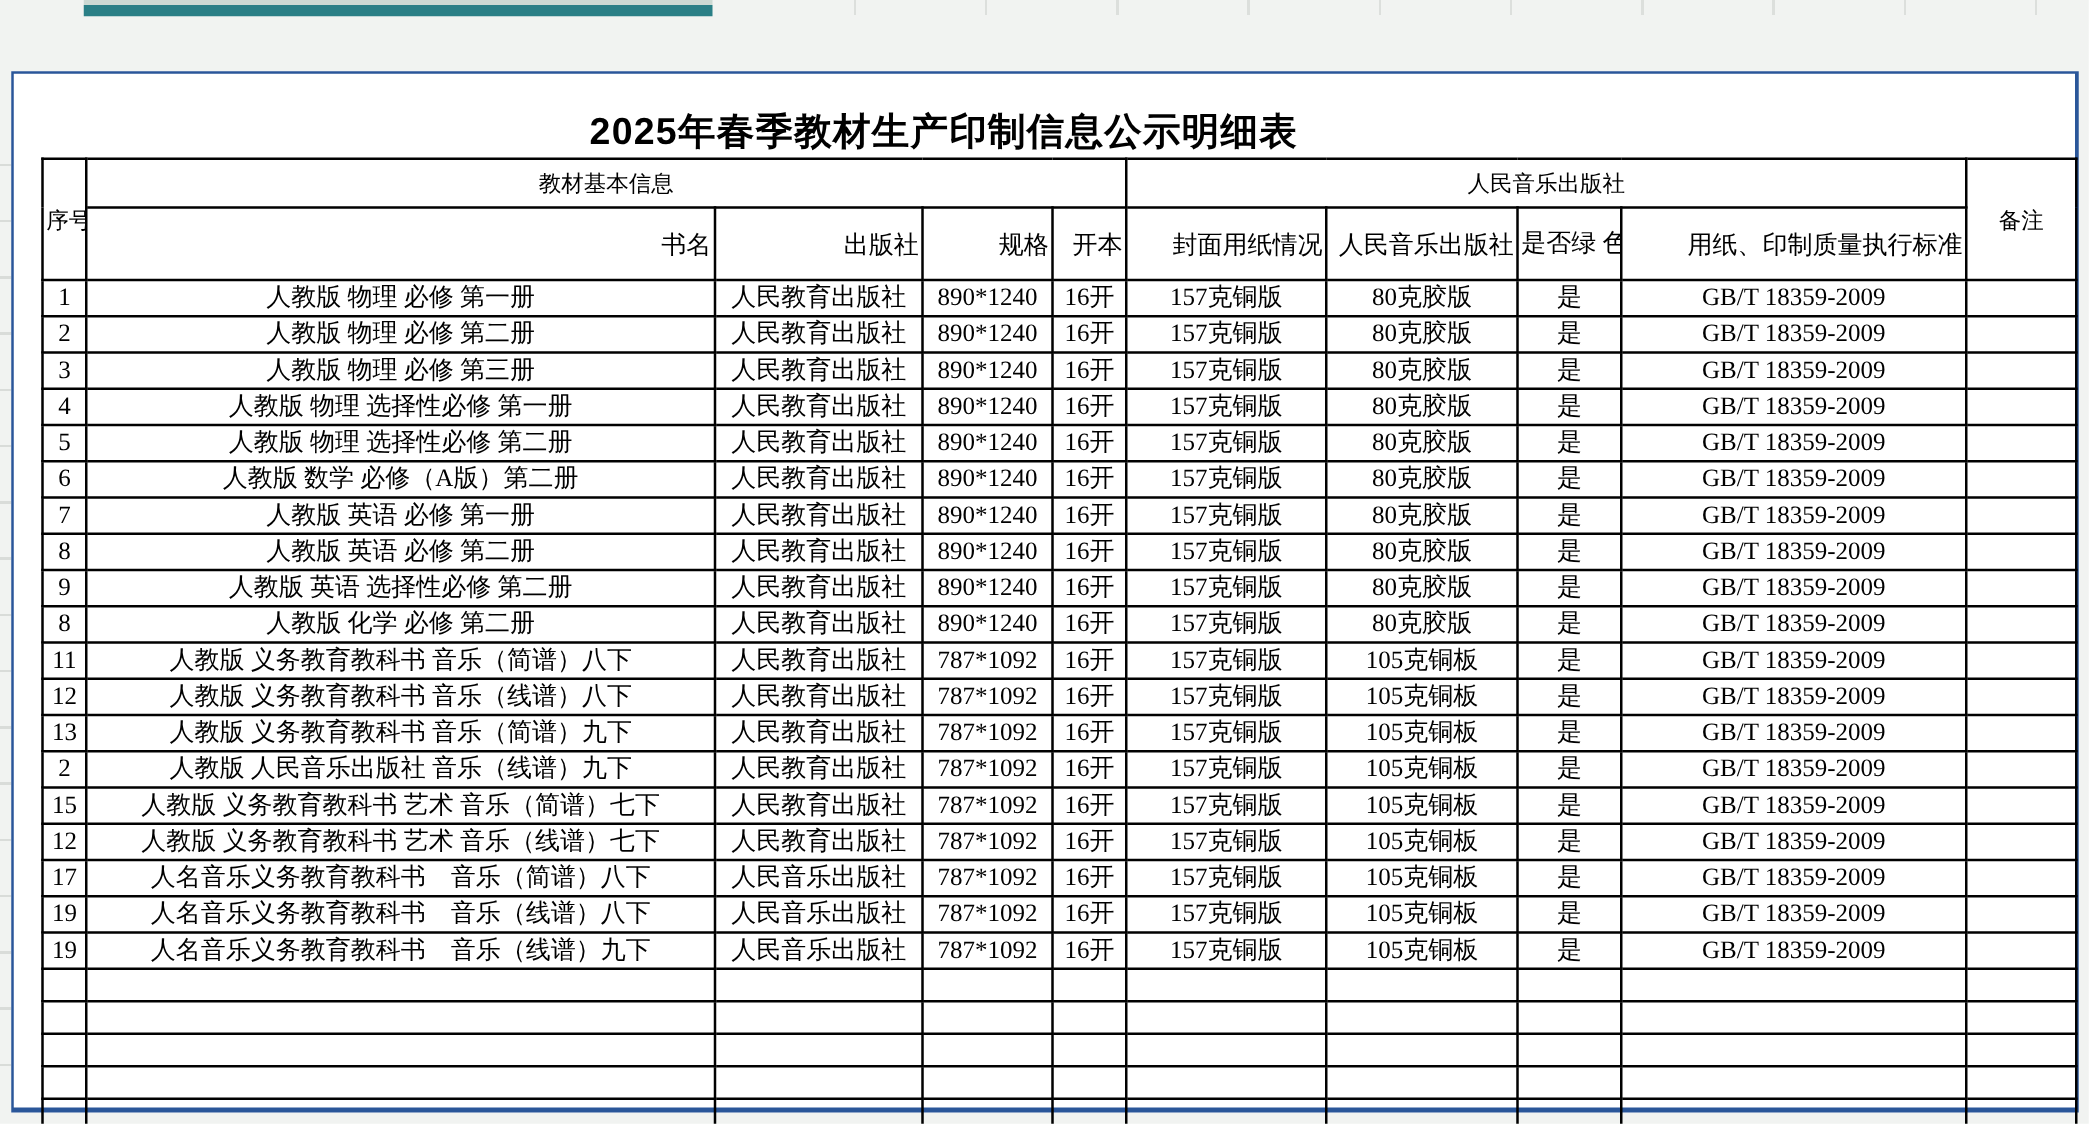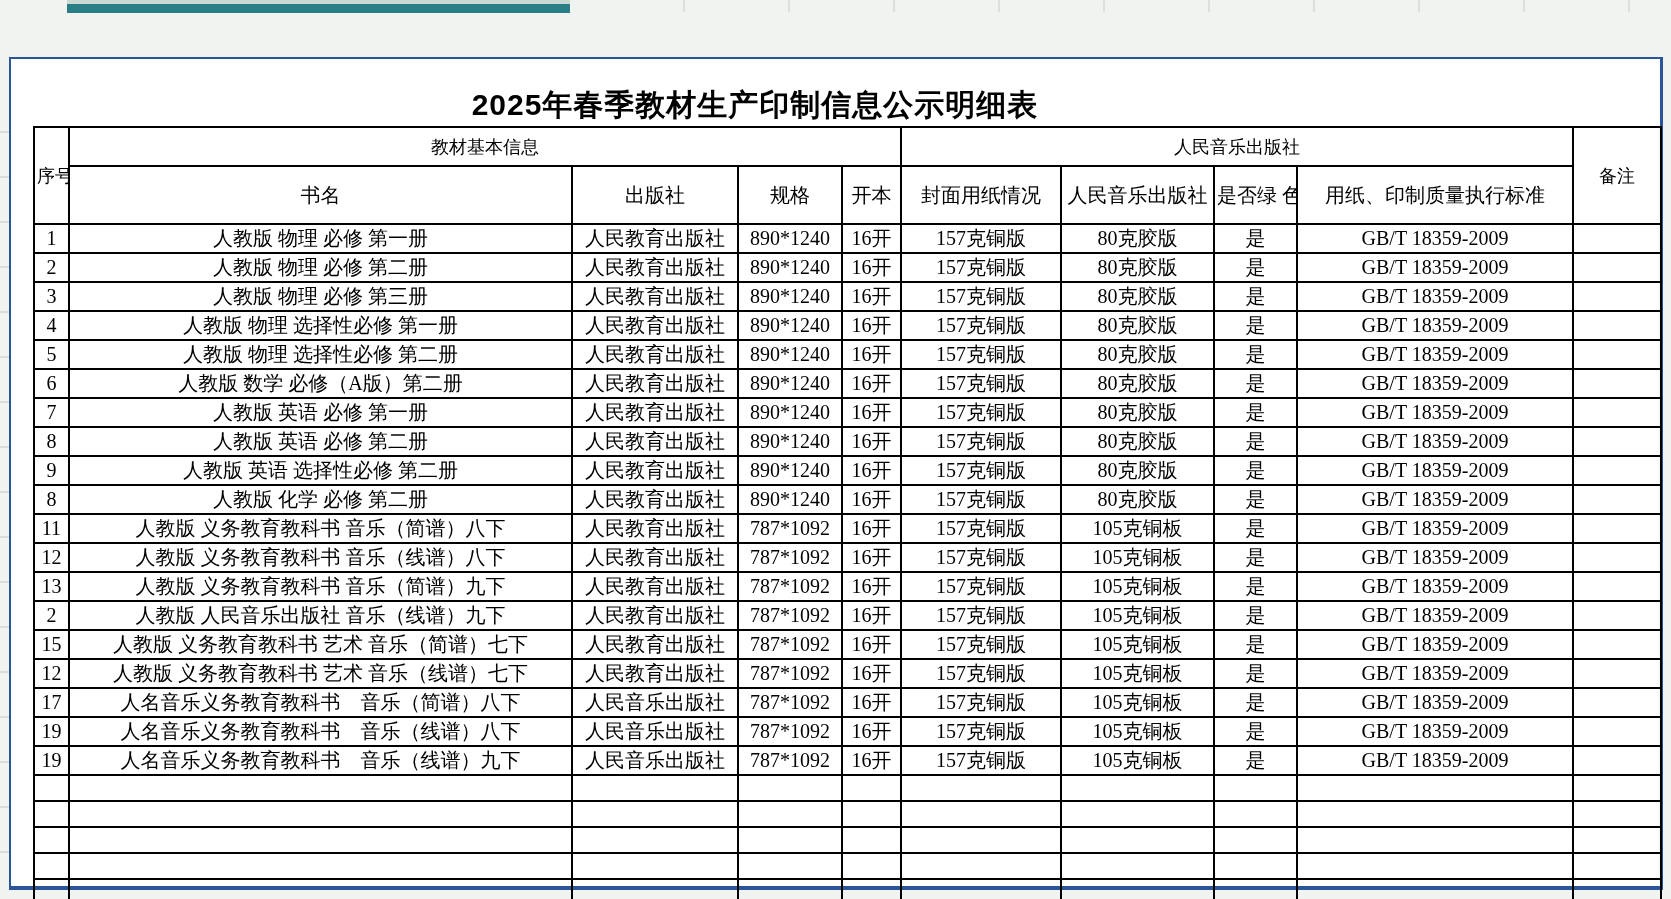--- a/index.html
+++ b/index.html
@@ -52,21 +52,21 @@
   table.main th,table.main td{
     border:2px solid #000;
     padding:0 2px;
     font-weight:normal;
     font-size:20px;
     text-align:center;
     vertical-align:middle;
     overflow:hidden;white-space:nowrap;
   }
   tr.h1 th{height:37px;font-size:18px;}
-  tr.h2 th{height:56px;}
+  tr.h2 th{height:56px;text-align:right;}
   th.green-hd{white-space:pre-line;line-height:1.15;}
   tbody.data td{height:27px;line-height:27px;}
   tbody.blank td{height:24px;}
   td.book-name{text-align:left;padding-left:7px;}
   col.c-no{width:35px;}  col.c-name{width:503px;} col.c-pub{width:166px;}
   col.c-spec{width:104px;} col.c-fmt{width:59px;} col.c-cover{width:160px;}
   col.c-body{width:153px;} col.c-green{width:83px;} col.c-std{width:276px;}
   col.c-rem{width:88px;}
 </style>
 </head>

